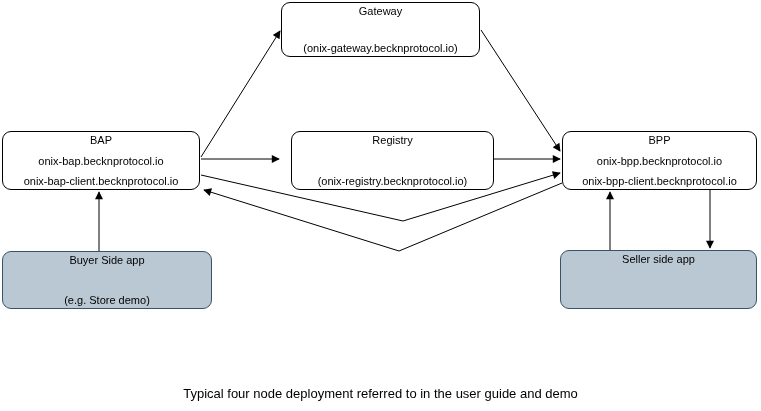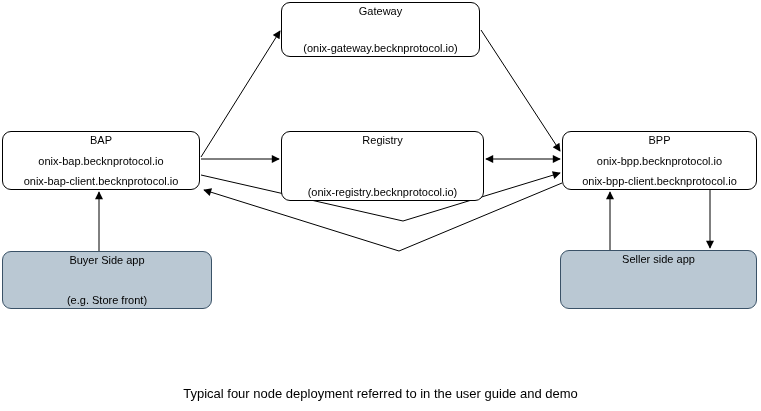--- a/index.html
+++ b/index.html
@@ -23,21 +23,21 @@
     font-size:11px;line-height:16px;text-align:center;color:#000;
   }
   .node .line{white-space:nowrap;}
   .node.app{
     background:var(--app-fill,#bac8d3);
     border-color:var(--app-stroke,#3a5267);
   }
   .node.app .line.tight{letter-spacing:-0.3px;}
   #gateway{left:281px;top:2px;width:199px;height:55px;}
   #bap{left:2px;top:131px;width:198px;height:59px;}
-  #registry{left:281px;top:131px;width:203px;height:70px;}
+  #registry{left:291px;top:131px;width:203px;height:59px;}
   #bpp{left:562px;top:131px;width:195px;height:59px;}
   #buyer{left:2px;top:251px;width:210px;height:58px;}
   #seller{left:560px;top:250px;width:197px;height:59px;}
   .caption{
     position:absolute;left:0;top:386px;width:761px;
     text-align:center;font-size:13px;color:#000;
   }
 </style>
 </head>
 <body>
@@ -78,21 +78,21 @@
   </div>
 
   <div class="node" id="bpp">
     <div class="line">BPP</div>
     <div class="line">onix-bpp.becknprotocol.io</div>
     <div class="line">onix-bpp-client.becknprotocol.io</div>
   </div>
 
   <div class="node app" id="buyer">
     <div class="line">Buyer Side app</div>
-    <div class="line">(e.g. Store front)</div>
+    <div class="line">(e.g. Store demo)</div>
   </div>
 
   <div class="node app" id="seller">
     <div class="line">Seller side app</div>
   </div>
 
   <div class="caption">Typical four node deployment referred to in the user guide and demo</div>
 
 </div>
 

